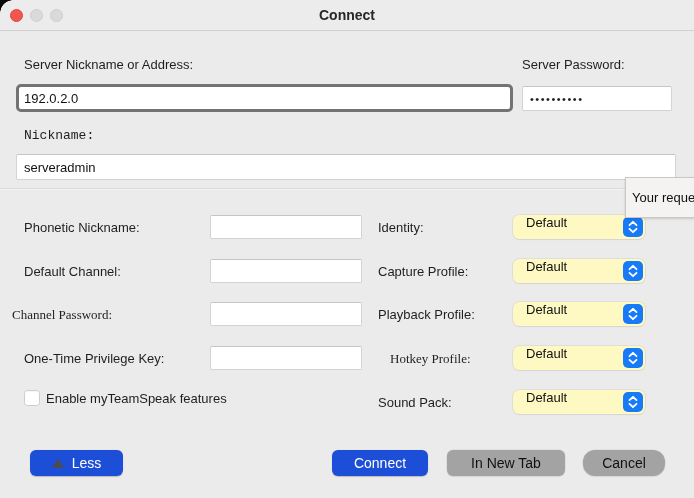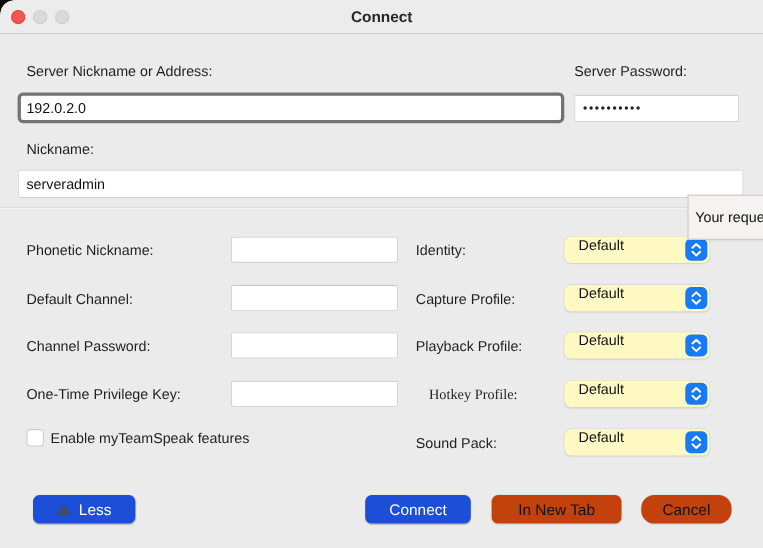--- a/index.html
+++ b/index.html
@@ -43,21 +43,21 @@
   .stepper { position:absolute; right:2px; top:2px; width:20px; height:20px; border-radius:5px;
              background:#177bf8; display:flex; align-items:center; justify-content:center; }
 
   .checkbox { position:absolute; left:24px; top:390px; width:16px; height:16px;
               background:#ffffff; border:1px solid #cecdcd; border-radius:3.5px;
               box-shadow:inset 0 1px 1px rgba(0,0,0,0.04); }
 
   .btn { position:absolute; top:450px; height:26px; border-radius:6px; font-size:14px;
          display:flex; align-items:center; justify-content:center; cursor:default; }
   .btn.blue  { background:#1d4ed8; color:#ffffff; box-shadow:0 0.5px 1px rgba(0,0,0,0.2); }
-  .btn.white { background:#c2410c; color:#111; box-shadow:0 0 0 0.5px #d6d5d5, 0 1px 1px rgba(0,0,0,0.08); }
+  .btn.white { background:#a3a3a3; color:#111; box-shadow:0 0 0 0.5px #d6d5d5, 0 1px 1px rgba(0,0,0,0.08); }
   .tri-up { width:0; height:0; border-left:6px solid transparent; border-right:6px solid transparent;
             border-bottom:9px solid #4c4c50; margin-right:8px; }
 </style>
 </head>
 <body>
 
 <div id="window">
 
   <div class="titlebar">
     <div class="title">Connect</div>
@@ -70,42 +70,42 @@
   <div class="label" style="left:24px; top:57px;">Server Nickname or Address:</div>
   <div class="field focused" style="left:16px; top:84px; width:497px; height:28px;">
     <span>192.0.2.0</span>
   </div>
 
   <div class="label" style="left:522px; top:57px;">Server Password:</div>
   <div class="field" style="left:522px; top:86px; width:150px; height:25px;">
     <span class="dots">••••••••••</span>
   </div>
 
-  <div class="label" style="left:24px; top:128px;">Nickname:</div>
+  <div class="label" style="left:24px; top:128px;font-family:Liberation Mono, monospace;">Nickname:</div>
   <div class="field" style="left:16px; top:154px; width:660px; height:26px;">
     <span>serveradmin</span>
   </div>
 
   <div class="sep" style="top:188px;"></div>
 
   <div class="tooltip">
     <span>Your reque</span>
   </div>
 
   <div class="label" style="left:24px; top:220px;">Phonetic Nickname:</div>
   <div class="field" style="left:210px; top:215px; width:152px; height:24px;">
     <span></span>
   </div>
 
   <div class="label" style="left:24px; top:264px;">Default Channel:</div>
   <div class="field" style="left:210px; top:259px; width:152px; height:24px;">
     <span></span>
   </div>
 
-  <div class="label" style="left:24px; top:307px;">Channel Password:</div>
+  <div class="label" style="left:12px; top:307px;font-family:Liberation Serif, serif;">Channel Password:</div>
   <div class="field" style="left:210px; top:302px; width:152px; height:24px;">
     <span></span>
   </div>
 
   <div class="label" style="left:24px; top:351px;">One-Time Privilege Key:</div>
   <div class="field" style="left:210px; top:346px; width:152px; height:24px;">
     <span></span>
   </div>
 
   <div class="checkbox"></div>

